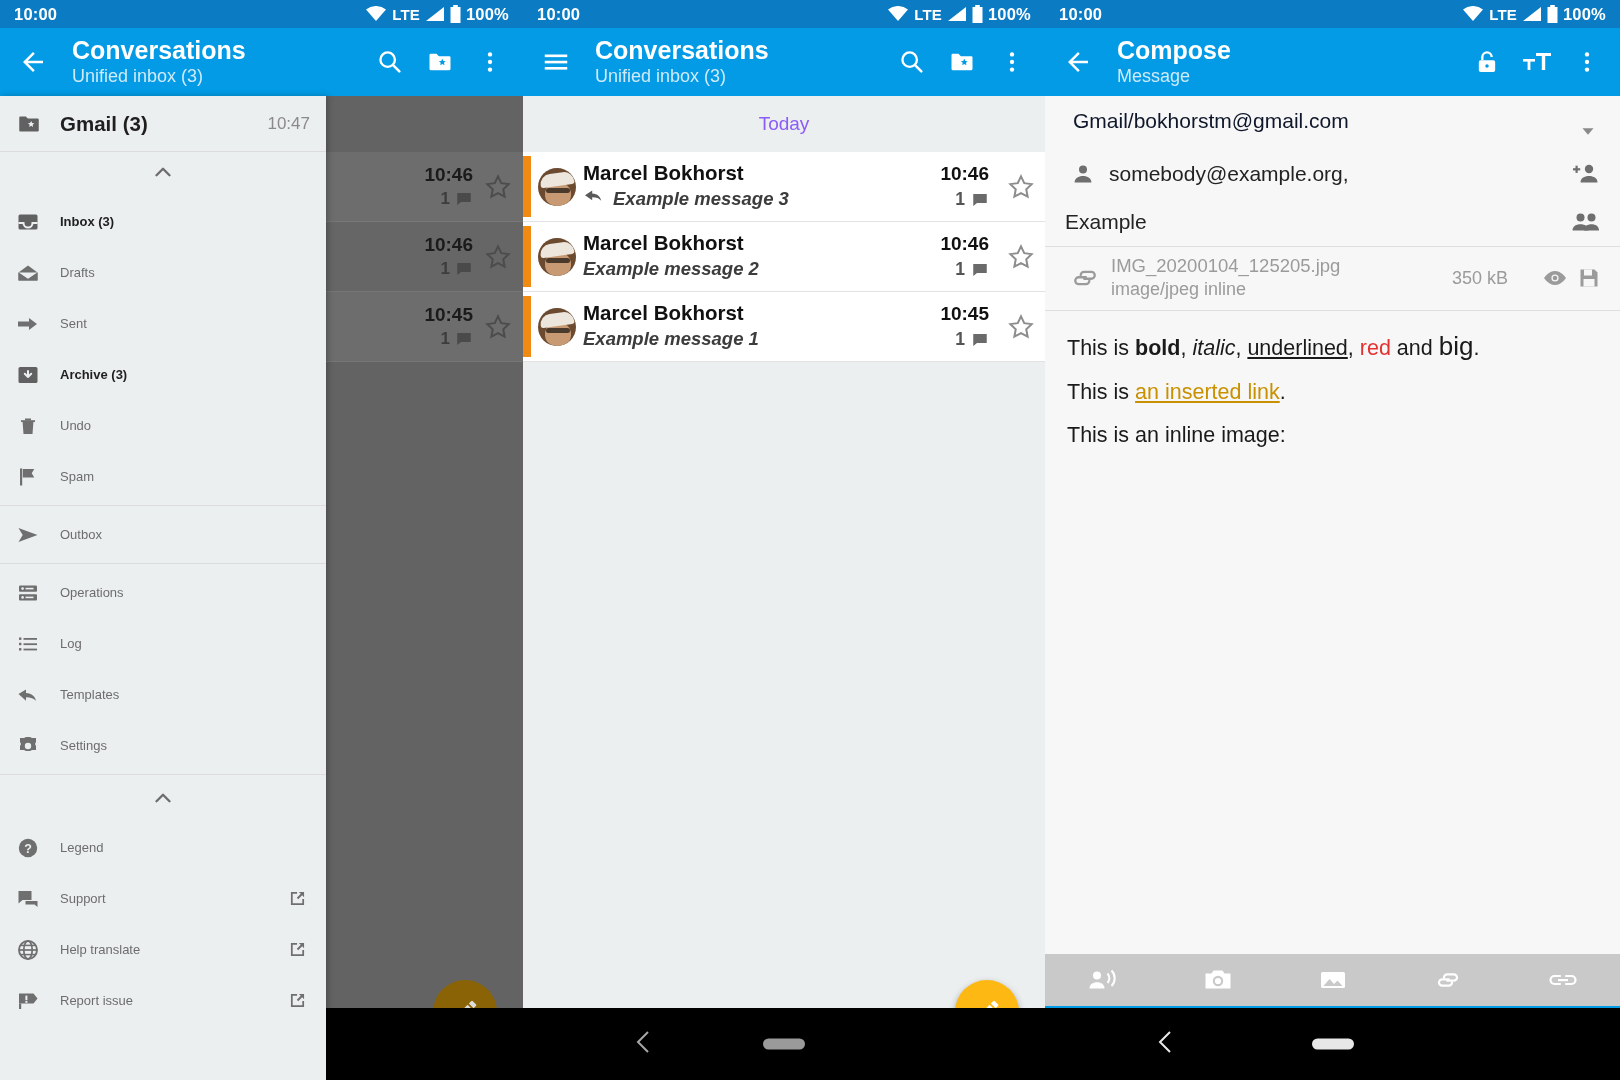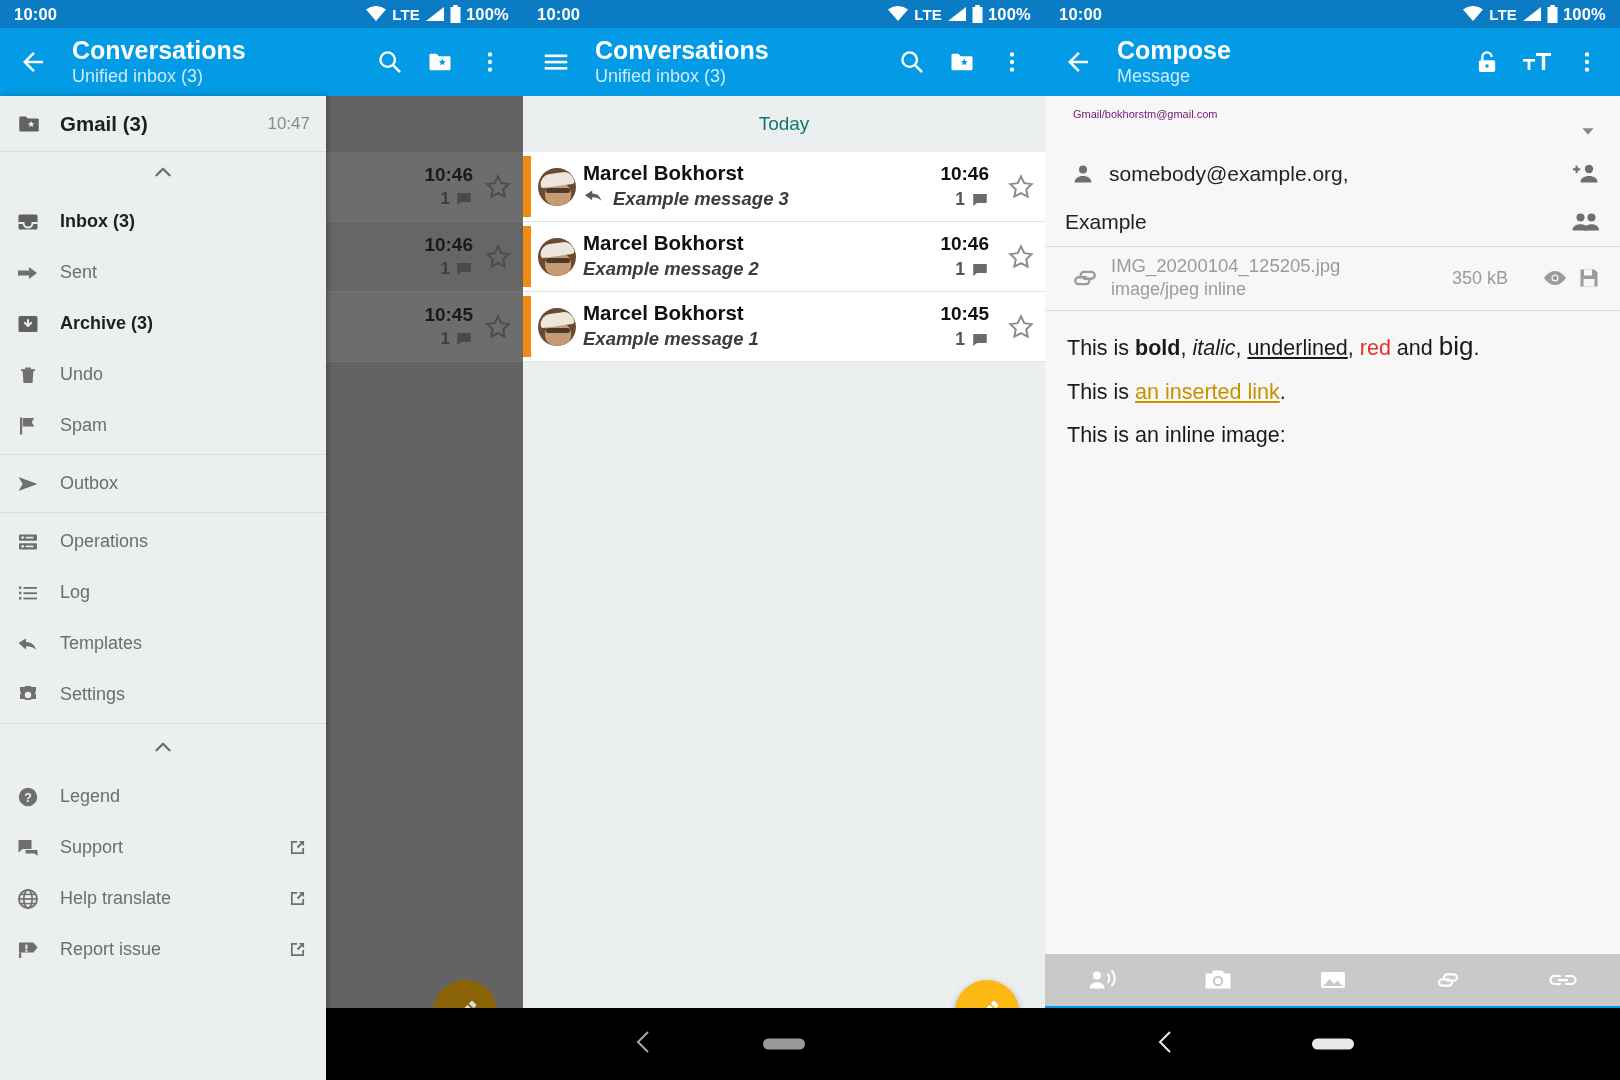--- a/index.html
+++ b/index.html
@@ -70,28 +70,28 @@
   .acct-icon { width: 34px; flex: 0 0 34px; display: flex; align-items: center; }
   .acct-name { flex: 1 1 auto; font-size: 20.5px; font-weight: 700; color: #1f1f1f; padding-left: 10px; }
   .acct-time { font-size: 17px; color: #8a8a8a; }
 
   .chev-row { height: 44px; display: flex; align-items: center; justify-content: center; cursor: pointer; }
 
   .nav-item {
     height: 51px; display: flex; align-items: center; padding: 0 16px; cursor: pointer;
   }
   .nav-ico { width: 34px; flex: 0 0 34px; display: flex; align-items: center; justify-content: flex-start; }
-  .nav-lbl { flex: 1 1 auto; padding-left: 10px; font-size: 18px; color: #6d6d6d; white-space: nowrap; }
+  .nav-lbl { flex: 1 1 auto; padding-left: 10px; font-size: 13px; color: #6d6d6d; white-space: nowrap; }
   .nav-item.bold .nav-lbl { color: #1f1f1f; font-weight: 700; }
   .nav-ext { width: 26px; flex: 0 0 26px; display: flex; align-items: center; justify-content: center; }
   .divider { height: 1px; background: #dcdcdc; margin: 3px 0; }
 
   
   .p2-body { position: absolute; top: 96px; left: 0; right: 0; bottom: 0; background: #eceff0; }
-  .day-head { height: 56px; display: flex; align-items: center; justify-content: center; font-size: 19px; color: #0f766e; }
+  .day-head { height: 56px; display: flex; align-items: center; justify-content: center; font-size: 19px; color: #8b5cf6; }
   .conv {
     display: flex; align-items: stretch; background: #fff; height: 70px;
     border-bottom: 1px solid #e2e2e2; cursor: pointer; position: relative;
   }
   .conv-bar { width: 8px; flex: 0 0 8px; background: #f08a13; margin: 4px 0; }
   .conv-av { width: 52px; flex: 0 0 52px; display: flex; align-items: center; justify-content: center; }
   .avatar {
     width: 38px; height: 38px; border-radius: 50%; overflow: hidden; position: relative;
     background: #6b4a2f;
   }
@@ -111,21 +111,21 @@
     background: #fdb813; display: flex; align-items: center; justify-content: center;
     box-shadow: 0 3px 7px rgba(0,0,0,.35); cursor: pointer;
   }
   .fab.dim { background: #8a6306; box-shadow: none; }
 
   
   .p3-body { position: absolute; top: 96px; left: 0; right: 0; bottom: 0; background: #f7f7f7; display: flex; flex-direction: column; }
   .cmp-from { padding: 10px 14px 8px 28px; display: flex; align-items: flex-start; cursor: pointer; }
   .cmp-from-txt { flex: 1 1 auto; }
   .cmp-from-name { font-size: 21px; color: #4a4a4a; line-height: 1.25; }
-  .cmp-from-addr { font-size: 11px; color: #701a75; line-height: 1.35; margin-top: 1px; }
+  .cmp-from-addr { font-size: 21px; color: #0f172a; line-height: 1.35; margin-top: 1px; }
   .cmp-caret { flex: 0 0 36px; display: flex; align-items: center; justify-content: center; padding-top: 14px; }
 
   .cmp-row { display: flex; align-items: center; padding: 0 14px 0 20px; min-height: 48px; cursor: text; }
   .cmp-row-ico { flex: 0 0 36px; display: flex; align-items: center; justify-content: center; }
   .cmp-row-val { flex: 1 1 auto; font-size: 21px; color: #232323; padding-left: 8px; }
   .cmp-row-act { flex: 0 0 40px; display: flex; align-items: center; justify-content: center; cursor: pointer; }
   .cmp-sep { height: 1px; background: #dedede; }
 
   .att-row { display: flex; align-items: center; padding: 8px 14px 8px 20px; }
   .att-ico { flex: 0 0 40px; display: flex; align-items: center; justify-content: center; }
@@ -350,20 +350,30 @@
         <div class="nav-item bold">
           <span class="nav-ico">
             <svg width="24" height="24" viewBox="0 0 24 24">
                 <rect x="2.5" y="4.5" width="19" height="15" rx="1.6" fill="#616161"></rect>
                 <path d="M2.5 13h5a4.5 4.5 0 0 0 9 0h5" fill="none" stroke="#eceff0" stroke-width="2"></path>
               </svg>
           </span>
           <span class="nav-lbl">Inbox (3)</span>
         </div>
 
+        <div class="nav-item">
+          <span class="nav-ico">
+            <svg width="24" height="24" viewBox="0 0 24 24">
+                <path d="M2.5 11.5L12 4.5l9.5 7v8h-19z" fill="#6f6f6f"></path>
+                <path d="M2.5 11.5L12 18l9.5-6.5" fill="#eceff0"></path>
+                <path d="M2.5 11.5L12 18l9.5-6.5V19.5h-19z" fill="#6f6f6f"></path>
+              </svg>
+          </span>
+          <span class="nav-lbl">Drafts</span>
+        </div>
 
         <div class="nav-item">
           <span class="nav-ico">
             <svg width="24" height="24" viewBox="0 0 24 24">
                 <path d="M2 9.5h11V6l8 6-8 6v-3.5H2z" fill="#6f6f6f"></path>
               </svg>
           </span>
           <span class="nav-lbl">Sent</span>
         </div>
 

